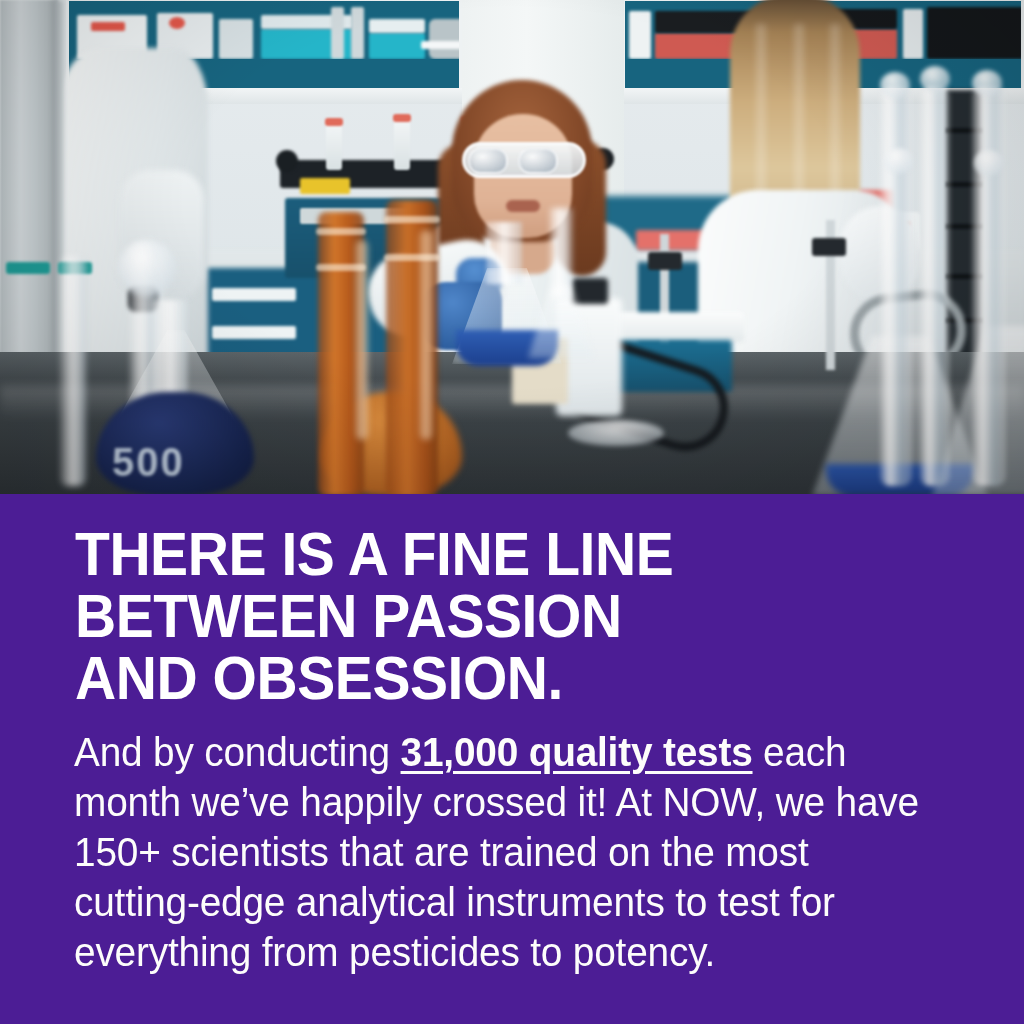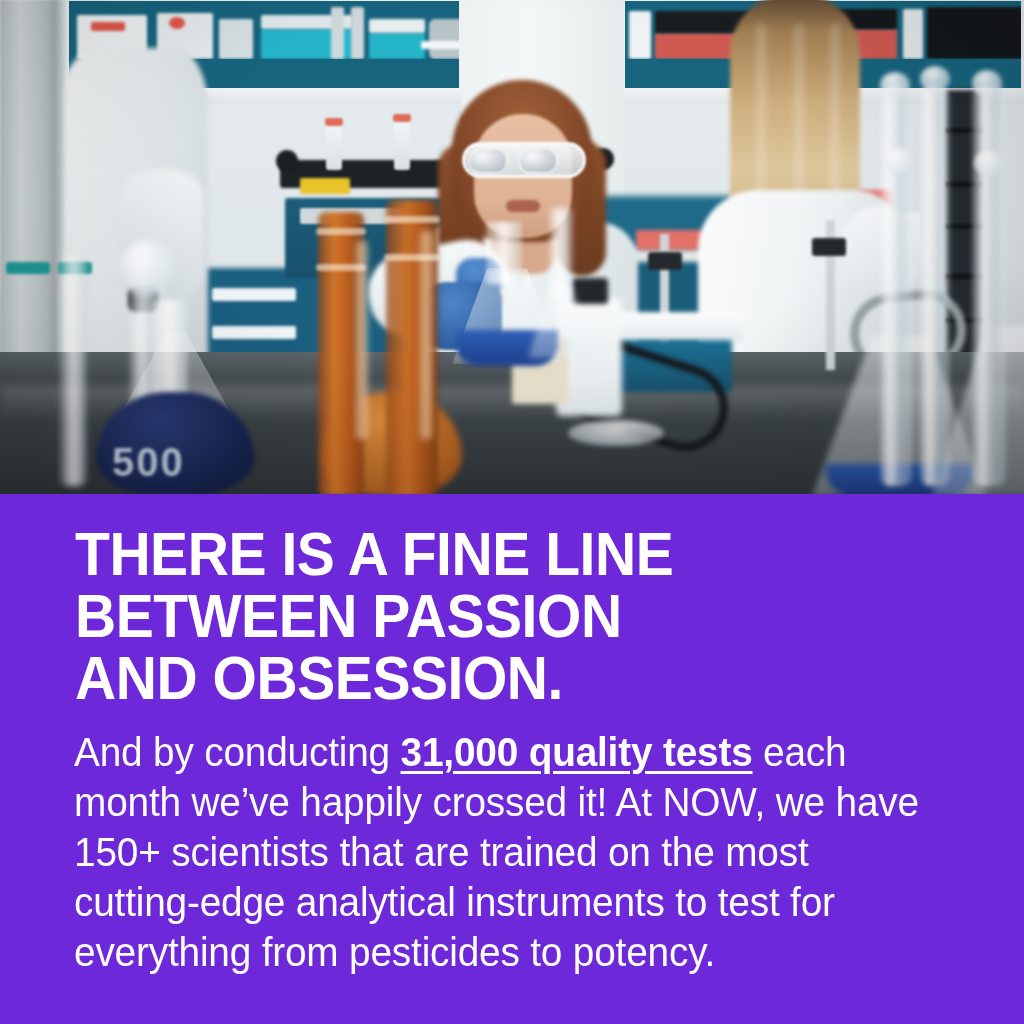--- a/index.html
+++ b/index.html
@@ -200,21 +200,21 @@
 
   
   .rod { left:826px; top:220px; width:9px; height:150px; background:#cfd6d9; filter:blur(1.8px); }
   .clamp { left:812px; top:238px; width:34px; height:18px; background:#24292e; filter:blur(1.6px); border-radius:3px; }
   #photo-vig { position:absolute; inset:0; pointer-events:none;
     background:radial-gradient(ellipse at 50% 40%, rgba(0,0,0,0) 45%, rgba(0,0,0,.18) 100%); }
 
   
   #panel {
     position:absolute; left:0; top:494px; width:1024px; height:530px;
-    background:#6d28d9;
+    background:#4c1d95;
   }
   #headline {
     position:absolute; left:75px; top:29px; width:880px;
     color:#ffffff;
     font-family:"Liberation Sans", sans-serif;
     font-weight:700;
     font-size:62px;
     line-height:62px;
     letter-spacing:-0.5px;
     transform:scaleX(0.92);

